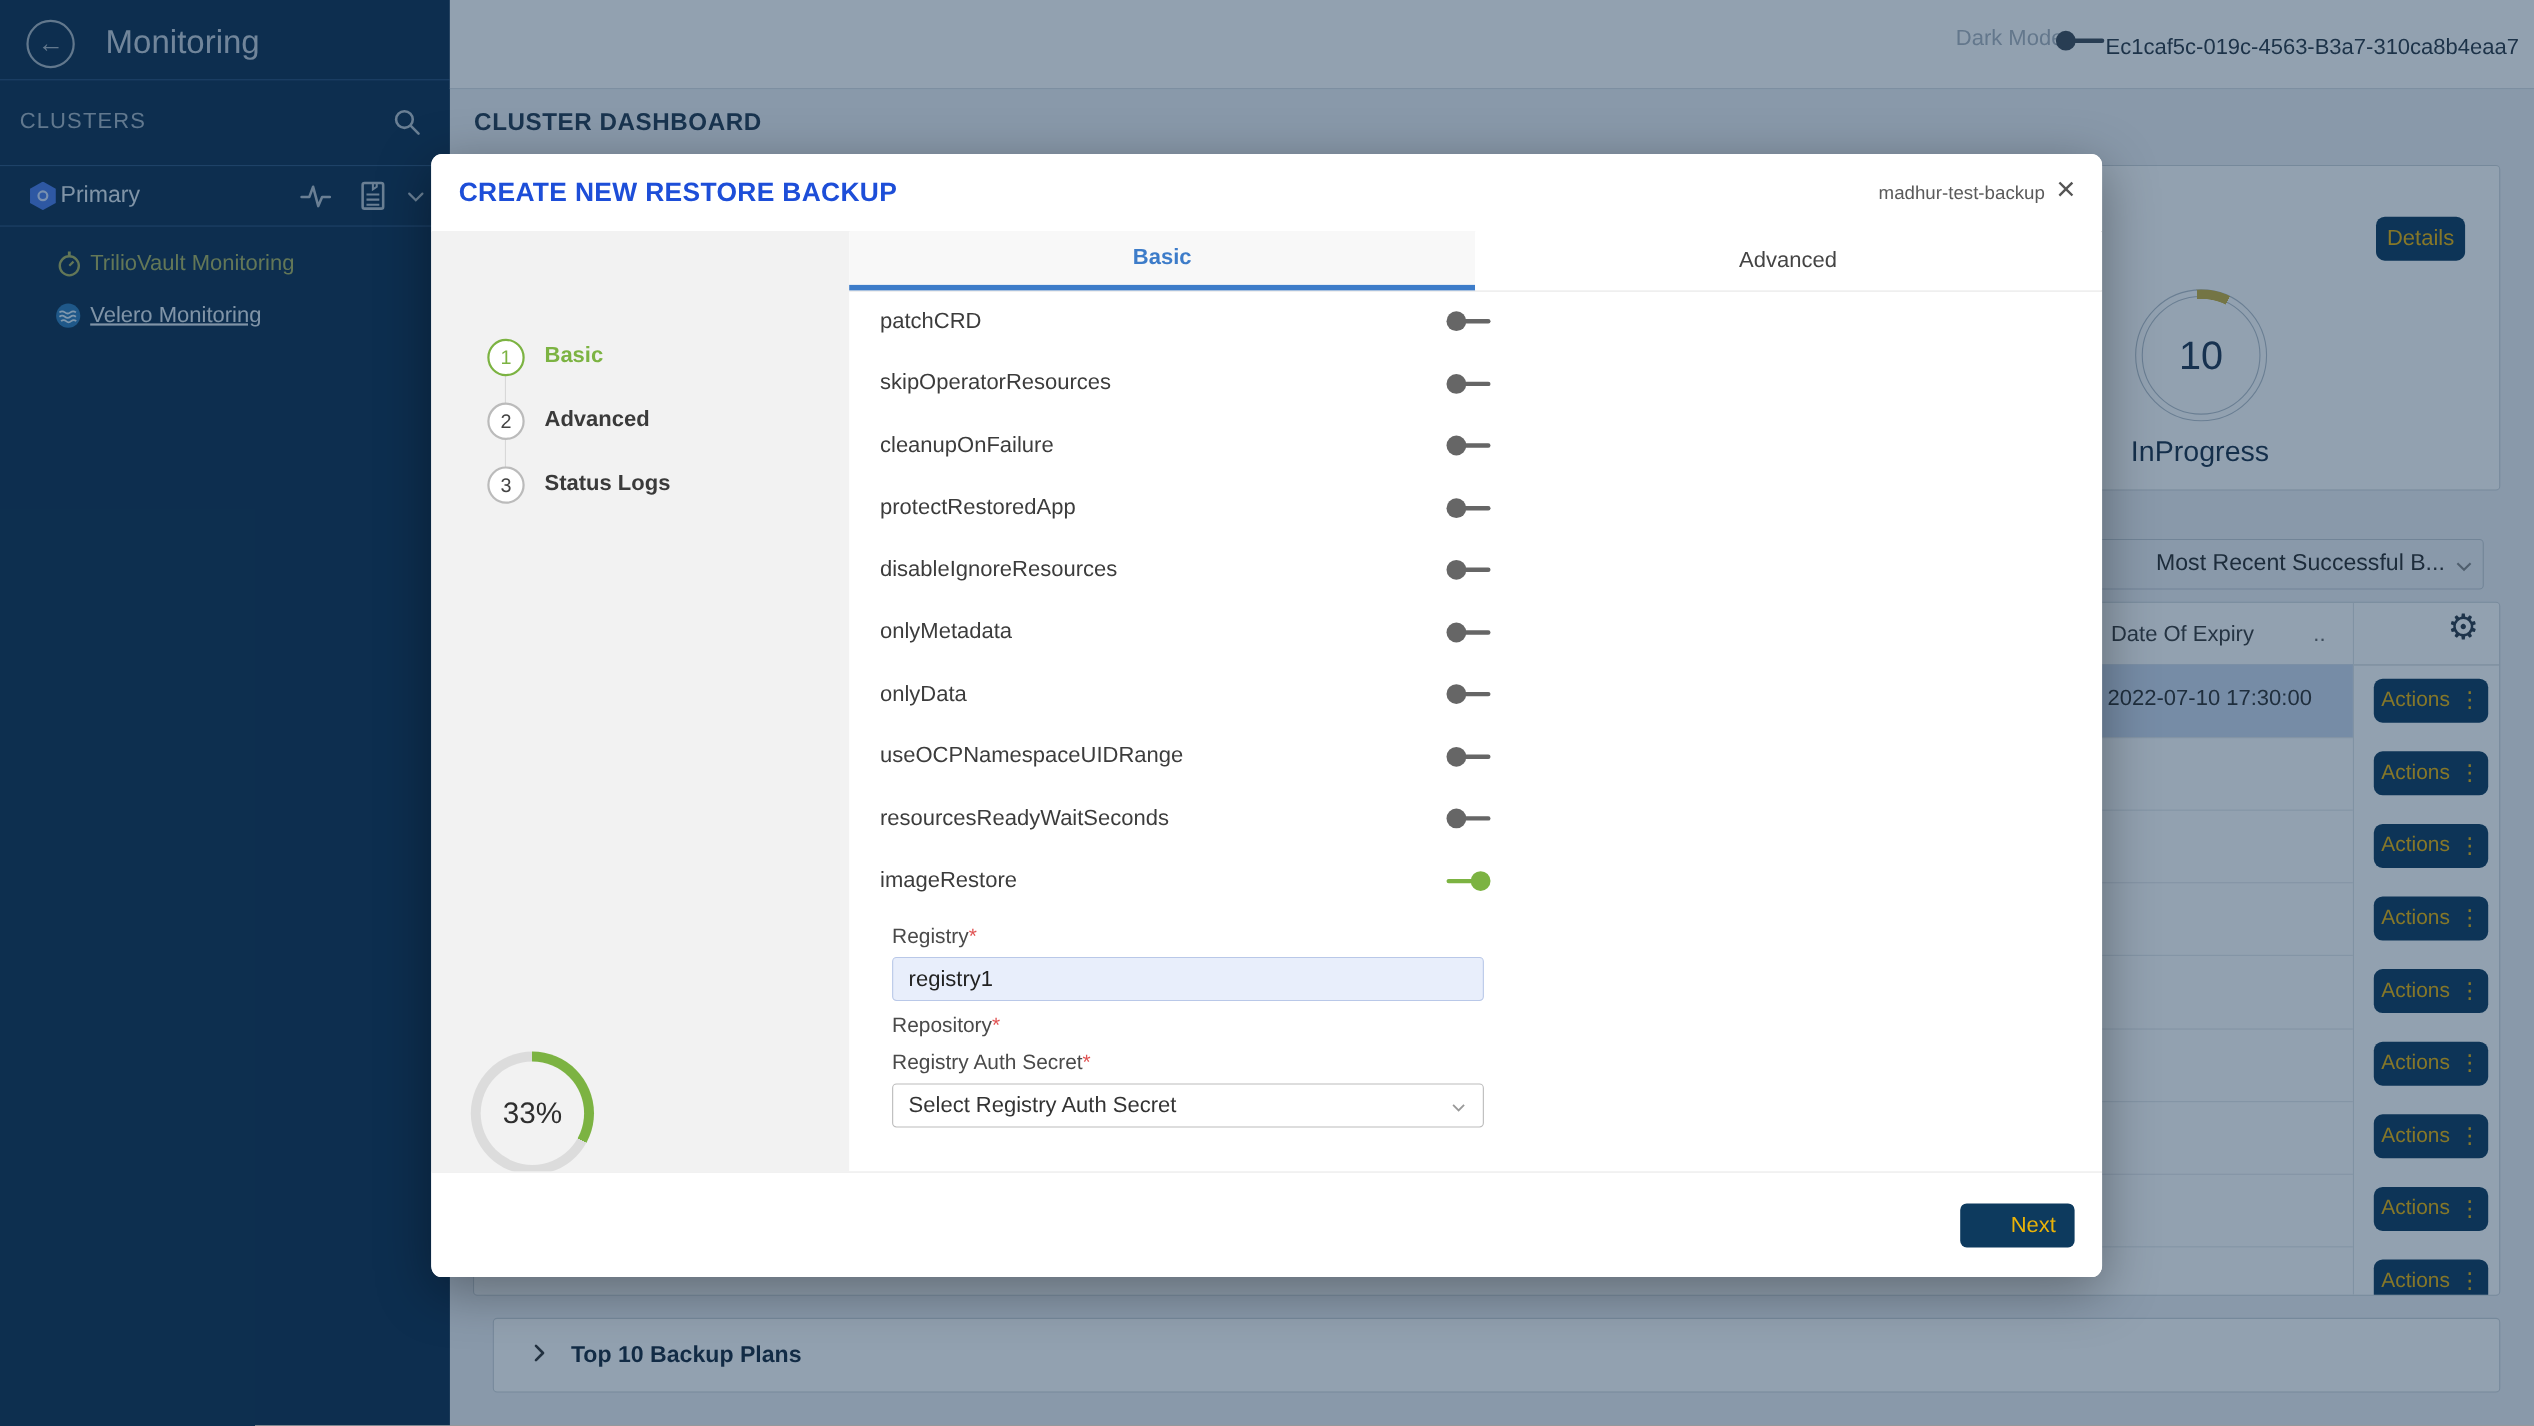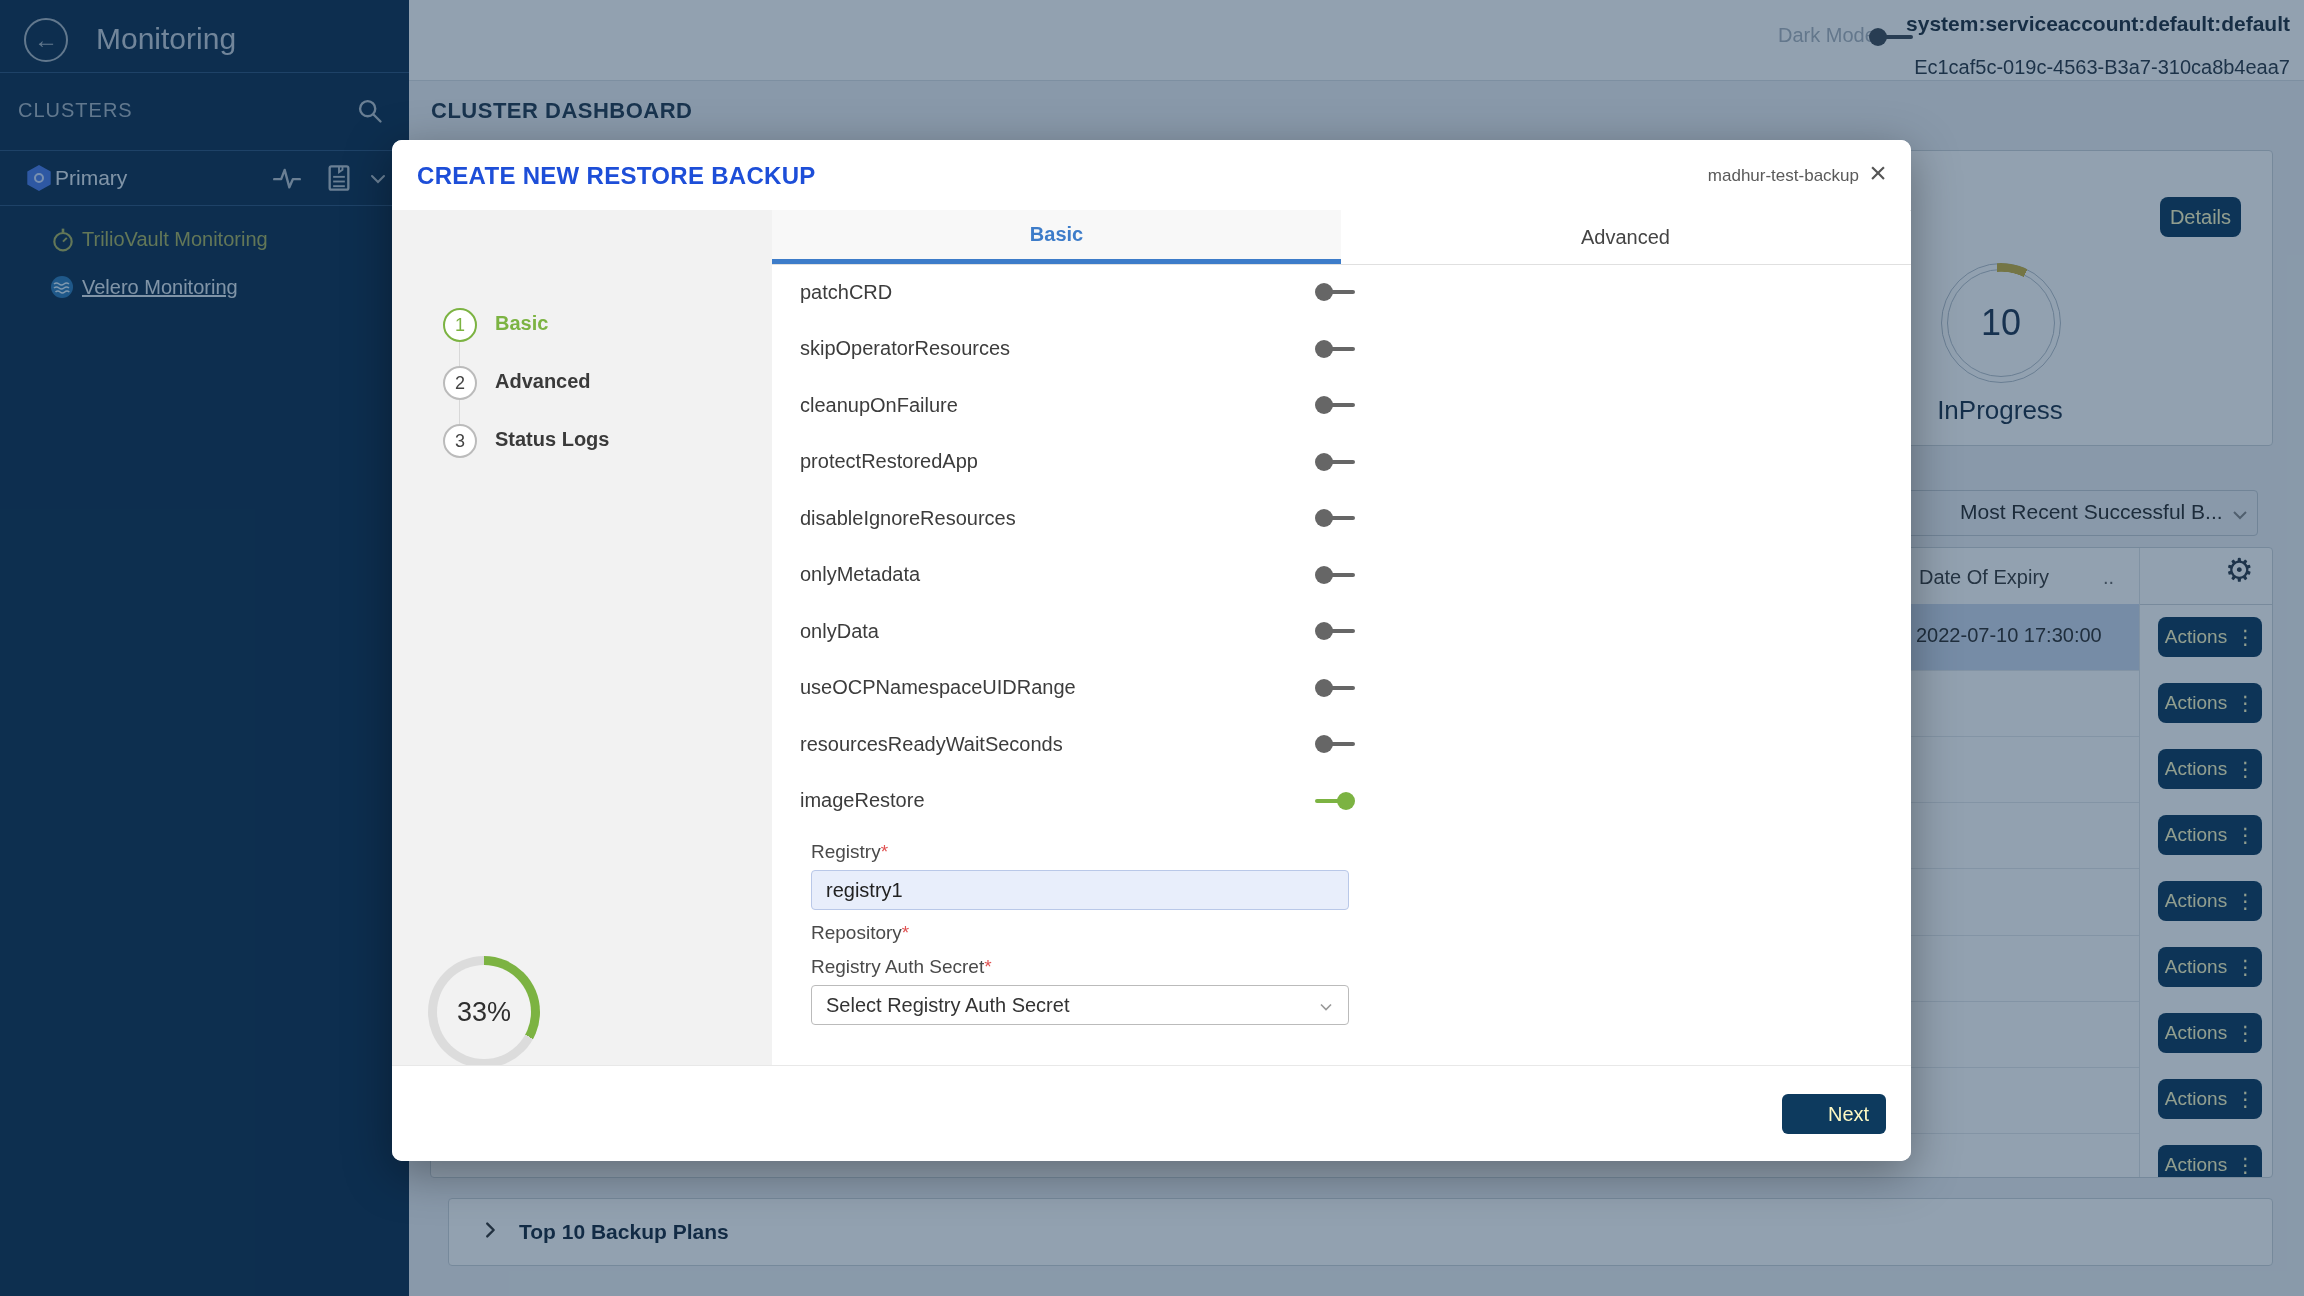--- a/index.html
+++ b/index.html
@@ -20,21 +20,21 @@
   #darkmode-label{left:1778px;top:24px;font-size:20px;color:#aab3bd;z-index:1;}
   .mini-toggle{width:44px;height:18px;}
   .mini-toggle .trk{position:absolute;left:10px;top:7px;right:0;height:4px;border-radius:2px;background:#3f4a57;}
   .mini-toggle .knb{position:absolute;left:0;top:0;width:18px;height:18px;border-radius:50%;background:#3f4a57;}
   #account{left:1700px;top:12px;width:590px;text-align:right;z-index:1;color:#1f2e3c;}
   #account .l1{font-size:21px;font-weight:700;}
   #account .l2{font-size:20px;margin-top:20px;color:#2b3744;}
   #page-title{left:431px;top:98px;font-size:22px;font-weight:600;letter-spacing:0.5px;color:#243a4f;z-index:1;}
   
   .card{background:#ffffff;border:1px solid #cdd3d9;border-radius:4px;z-index:1;}
-  .navy-btn{background:#0d3a5e;color:#fef9c3;border:none;border-radius:8px;display:flex;align-items:center;
+  .navy-btn{background:#0d3a5e;color:#eab308;border:none;border-radius:8px;display:flex;align-items:center;
             justify-content:center;cursor:pointer;font-family:inherit;}
   #gauge{left:1941px;top:263px;width:118px;height:118px;border:1px solid #b6c0ca;border-radius:50%;z-index:1;}
   #gauge::before{content:"";position:absolute;inset:5px;border:1px solid #b6c0ca;border-radius:50%;}
   #gauge-arc{position:absolute;inset:-1px;border-radius:50%;
              background:conic-gradient(from -4deg,#c9b03c 0 30deg,transparent 30deg);
              -webkit-mask:radial-gradient(closest-side,transparent 85%,#000 86%);
                      mask:radial-gradient(closest-side,transparent 85%,#000 86%);}
   #gauge-value{position:absolute;inset:0;display:flex;align-items:center;justify-content:center;
                font-size:36px;color:#1f3550;}
   #gauge-label{left:1925px;top:395px;width:150px;text-align:center;font-size:26px;color:#1b3048;z-index:1;}
@@ -171,21 +171,20 @@
     </div>
   </div>
 
   <div id="topbar" class="abs"></div>
   <div id="darkmode-label" class="abs">Dark Mode</div>
   <div class="abs mini-toggle" style="left:1869px;top:28px;z-index:1;">
     <div class="trk"></div>
       <div class="knb"></div>
   </div>
   <div id="account" class="abs">
-    <div class="l1">system:serviceaccount:default:default</div>
     <div class="l2">Ec1caf5c-019c-4563-B3a7-310ca8b4eaa7</div>
   </div>
   <div id="page-title" class="abs">CLUSTER DASHBOARD</div>
 
   <div class="abs card" style="left:430px;top:150px;width:1841px;height:294px;"></div>
   <button class="abs navy-btn" style="left:2160px;top:197px;width:81px;height:40px;font-size:20px;z-index:1;">Details</button>
   <div id="gauge" class="abs">
     <div id="gauge-arc"></div>
     <div id="gauge-value">10</div>
   </div>

